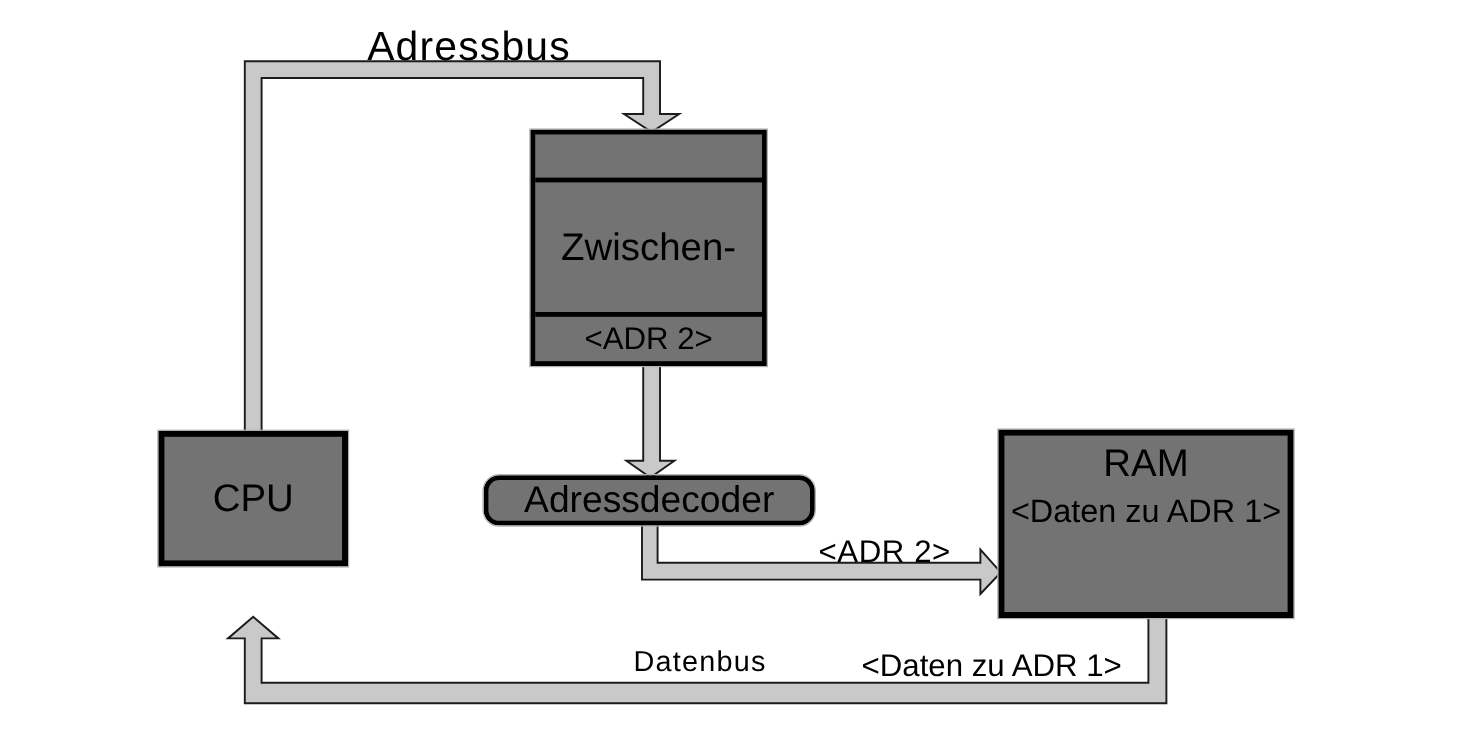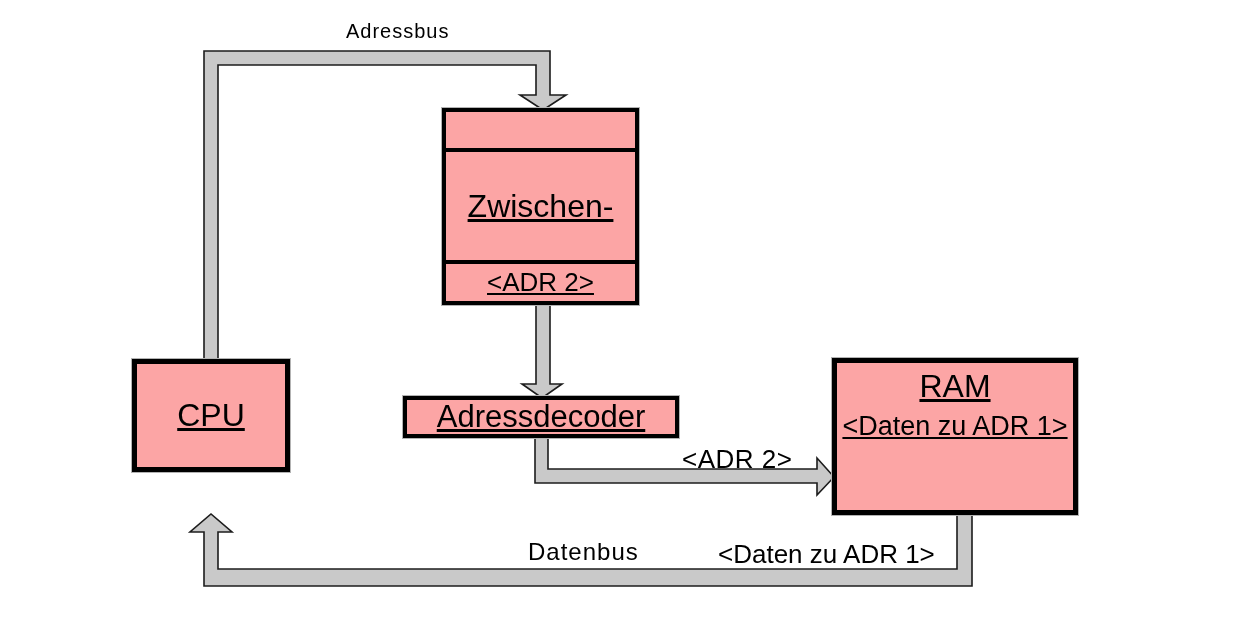--- a/index.html
+++ b/index.html
@@ -18,24 +18,23 @@
     width: 1234px; height: 617px;
   }
   svg.bus-layer path {
     stroke: #1c1c1c;
     stroke-width: 1.6;
     stroke-linejoin: miter;
   }
   .box {
     position: absolute;
     box-sizing: border-box;
-    background: #fca5a5;
+    background: #737373;
     border: 4px solid #000000;
     outline: 1px solid #b3b3b3;
-    text-decoration: underline;
   }
   .box-cpu {
     left: 132px; top: 359px; width: 158px; height: 113px;
     border-width: 5px;
     display: flex; align-items: center; justify-content: center;
     font-size: 32px;
   }
   .box-buffer {
     left: 442px; top: 108px; width: 197px; height: 197px;
     display: flex; flex-direction: column;
@@ -48,35 +47,36 @@
   }
   .buffer-bottom {
     flex: 1;
     display: flex; align-items: center; justify-content: center;
     font-size: 26px;
   }
   .box-decoder {
     left: 403px; top: 396px; width: 276px; height: 42px;
     display: flex; align-items: center; justify-content: center;
     font-size: 31px;
+    border-radius: 13px;
   }
   .box-ram {
     left: 832px; top: 358px; width: 246px; height: 157px;
     border-width: 5px;
     display: flex; flex-direction: column; align-items: center;
     padding-top: 7px;
   }
   .ram-title { font-size: 32px; line-height: 33px; margin-bottom: 5px; }
   .ram-entry { font-size: 27px; line-height: 37px; }
   .float-label {
     position: absolute;
     white-space: nowrap;
     line-height: 1.15;
   }
-  .label-adressbus { left: 306px; top: 20px;  font-size: 20px; letter-spacing: 1px; margin-left: 40px; }
+  .label-adressbus { left: 306px; top: 20px;  font-size: 34px; letter-spacing: 1px; }
   .label-datenbus  { left: 528px; top: 538px; font-size: 24px; letter-spacing: 1px; }
   .label-adr2      { left: 682px; top: 445px; font-size: 26px; letter-spacing: 0.5px; }
   .label-daten1    { left: 718px; top: 540px; font-size: 26px; }
 </style>
 </head>
 <body>
 
 <div class="canvas">
 
   <svg class="bus-layer" viewBox="0 0 1234 617" aria-hidden="true">

